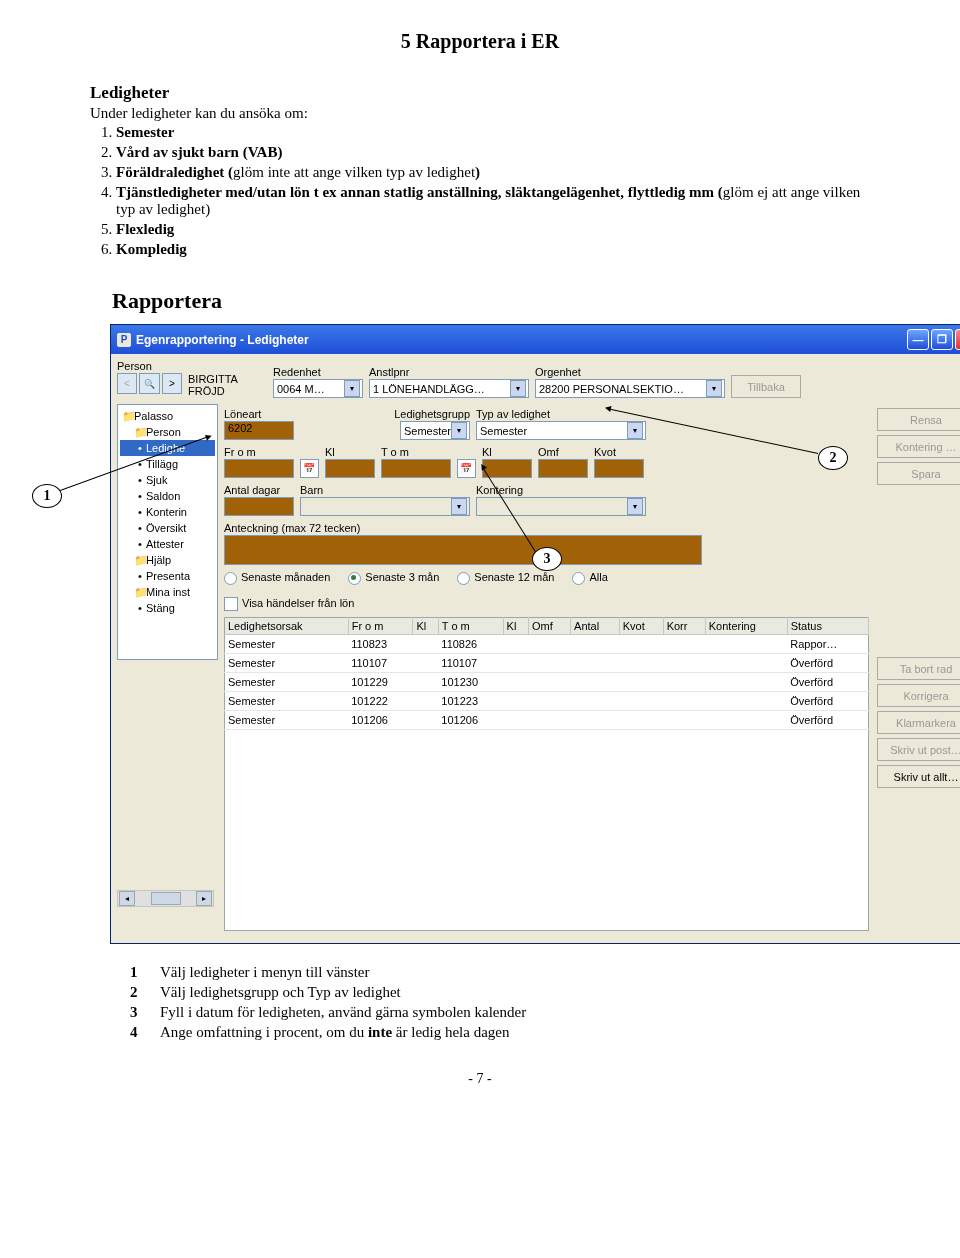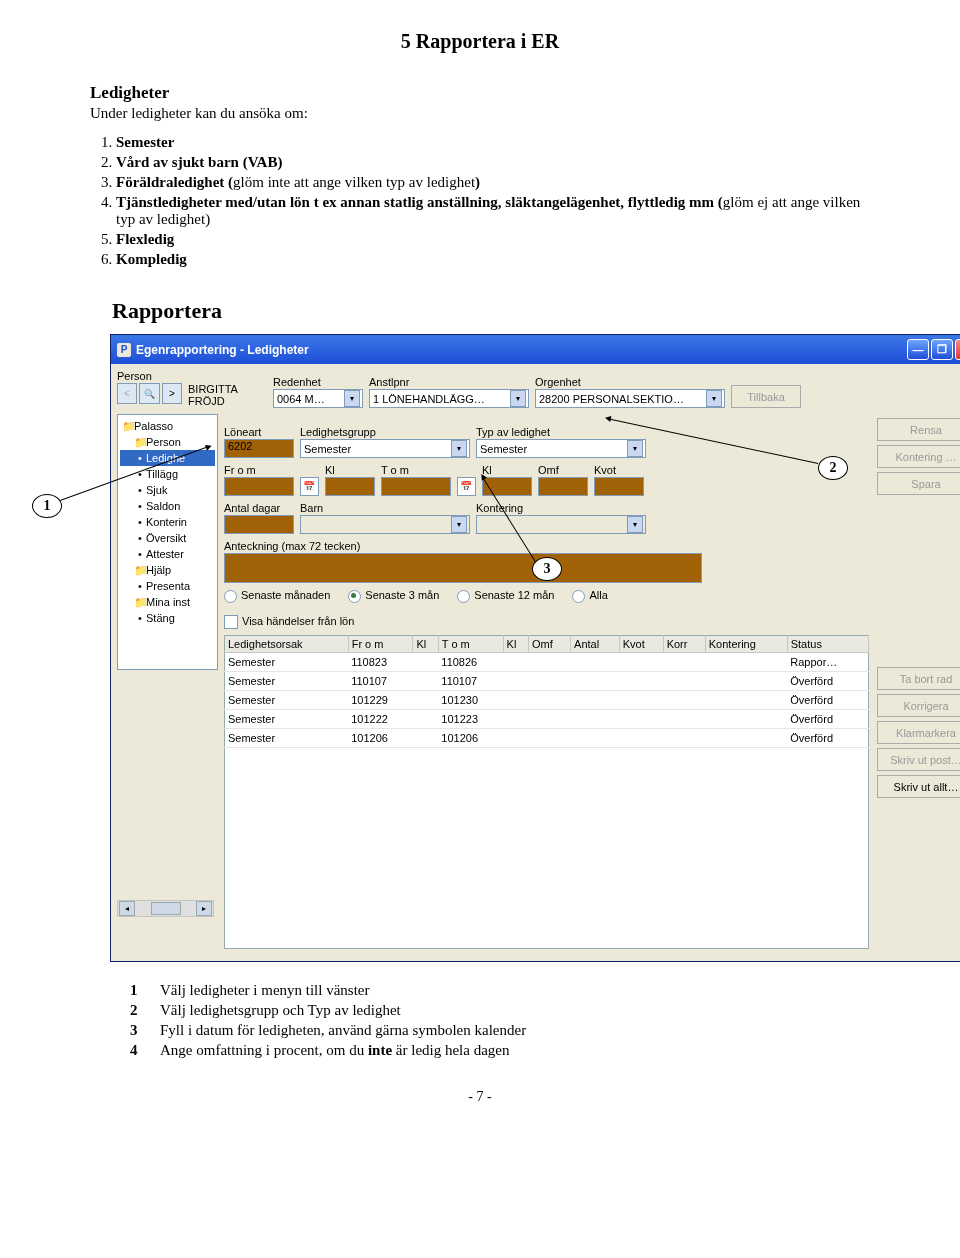--- a/index.html
+++ b/index.html
@@ -1,19 +1,19 @@
 <!DOCTYPE html>
 <html><head>
 <meta charset="utf-8">
 <style>
   body{margin:0;background:#fff;font-family:Georgia,'Times New Roman',serif;color:#000;width:960px;}
   .page{width:960px;min-height:1258px;position:relative;padding:30px 90px 20px 90px;box-sizing:border-box;}
   .doc-title{text-align:center;font-weight:bold;font-size:20px;margin-bottom:30px;}
   .section-title{font-weight:bold;font-size:17px;margin-bottom:2px;}
-  .section-sub{font-size:15px;margin-bottom:12px;}
+  .section-sub{font-size:15px;margin-bottom:2px;}
   ol.numlist{margin:0;padding-left:26px;font-size:15px;}
   ol.numlist li{margin-bottom:3px;}
   .b{font-weight:bold;}
   .rap-heading{font-weight:bold;font-size:22px;margin:30px 0 10px 22px;}
   .shot-wrap{position:relative;margin-left:-70px;margin-right:-80px;}
   
   .shot{font-family:Tahoma,Verdana,sans-serif;font-size:11px;color:#000;border:1px solid #0a246a;background:#ece9d8;width:870px;margin-left:90px;}
   .titlebar{background:linear-gradient(#3b78e7,#1e4ed8);color:#fff;font-weight:bold;font-size:12px;padding:4px 4px 4px 6px;display:flex;align-items:center;}
   .titlebar .app-icon{width:14px;height:14px;background:#ece9d8;color:#1e4ed8;border-radius:2px;margin-right:5px;display:inline-flex;align-items:center;justify-content:center;font-size:10px;font-weight:bold;}
   .titlebar .spacer{flex:1;}
@@ -155,28 +155,28 @@
             </div>
           </div>
 
           <div class="main">
 
             <div class="row">
               <div class="col" style="width:70px;">
                 <div class="lbl">Löneart</div>
                 <div class="tbox">6202</div>
               </div>
-              <div class="col" style="width:170px;">
+              <div class="col" style="width:170px;align-items:flex-end;">
                 <div class="lbl">Ledighetsgrupp</div>
                 <div class="dd">
                     <span>Semester</span>
                     <span class="arrow">▾</span>
                   </div>
               </div>
-              <div class="col" style="width:170px;margin-top:8px;">
+              <div class="col" style="width:170px;">
                 <div class="lbl">Typ av ledighet</div>
                 <div class="dd">
                     <span>Semester</span>
                     <span class="arrow">▾</span>
                   </div>
               </div>
             </div>
 
             <div class="row">
               <div class="col" style="width:70px;">

